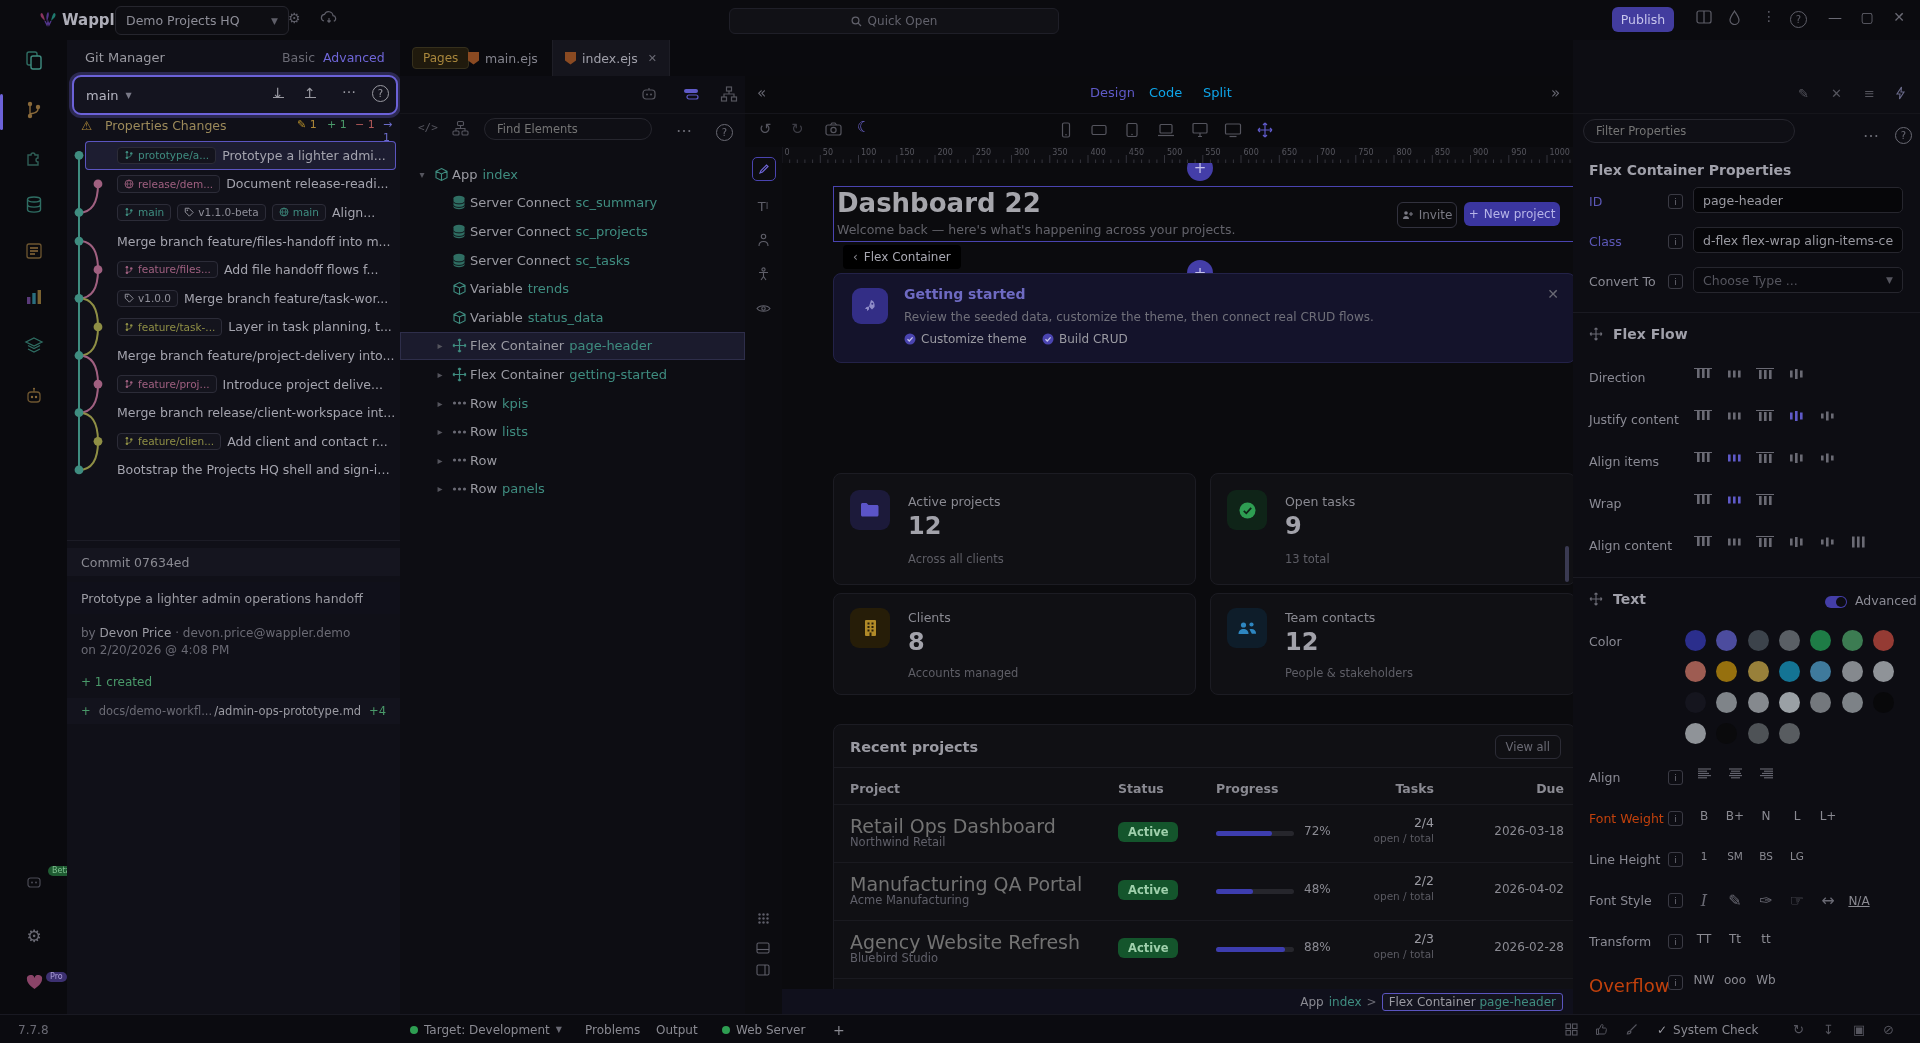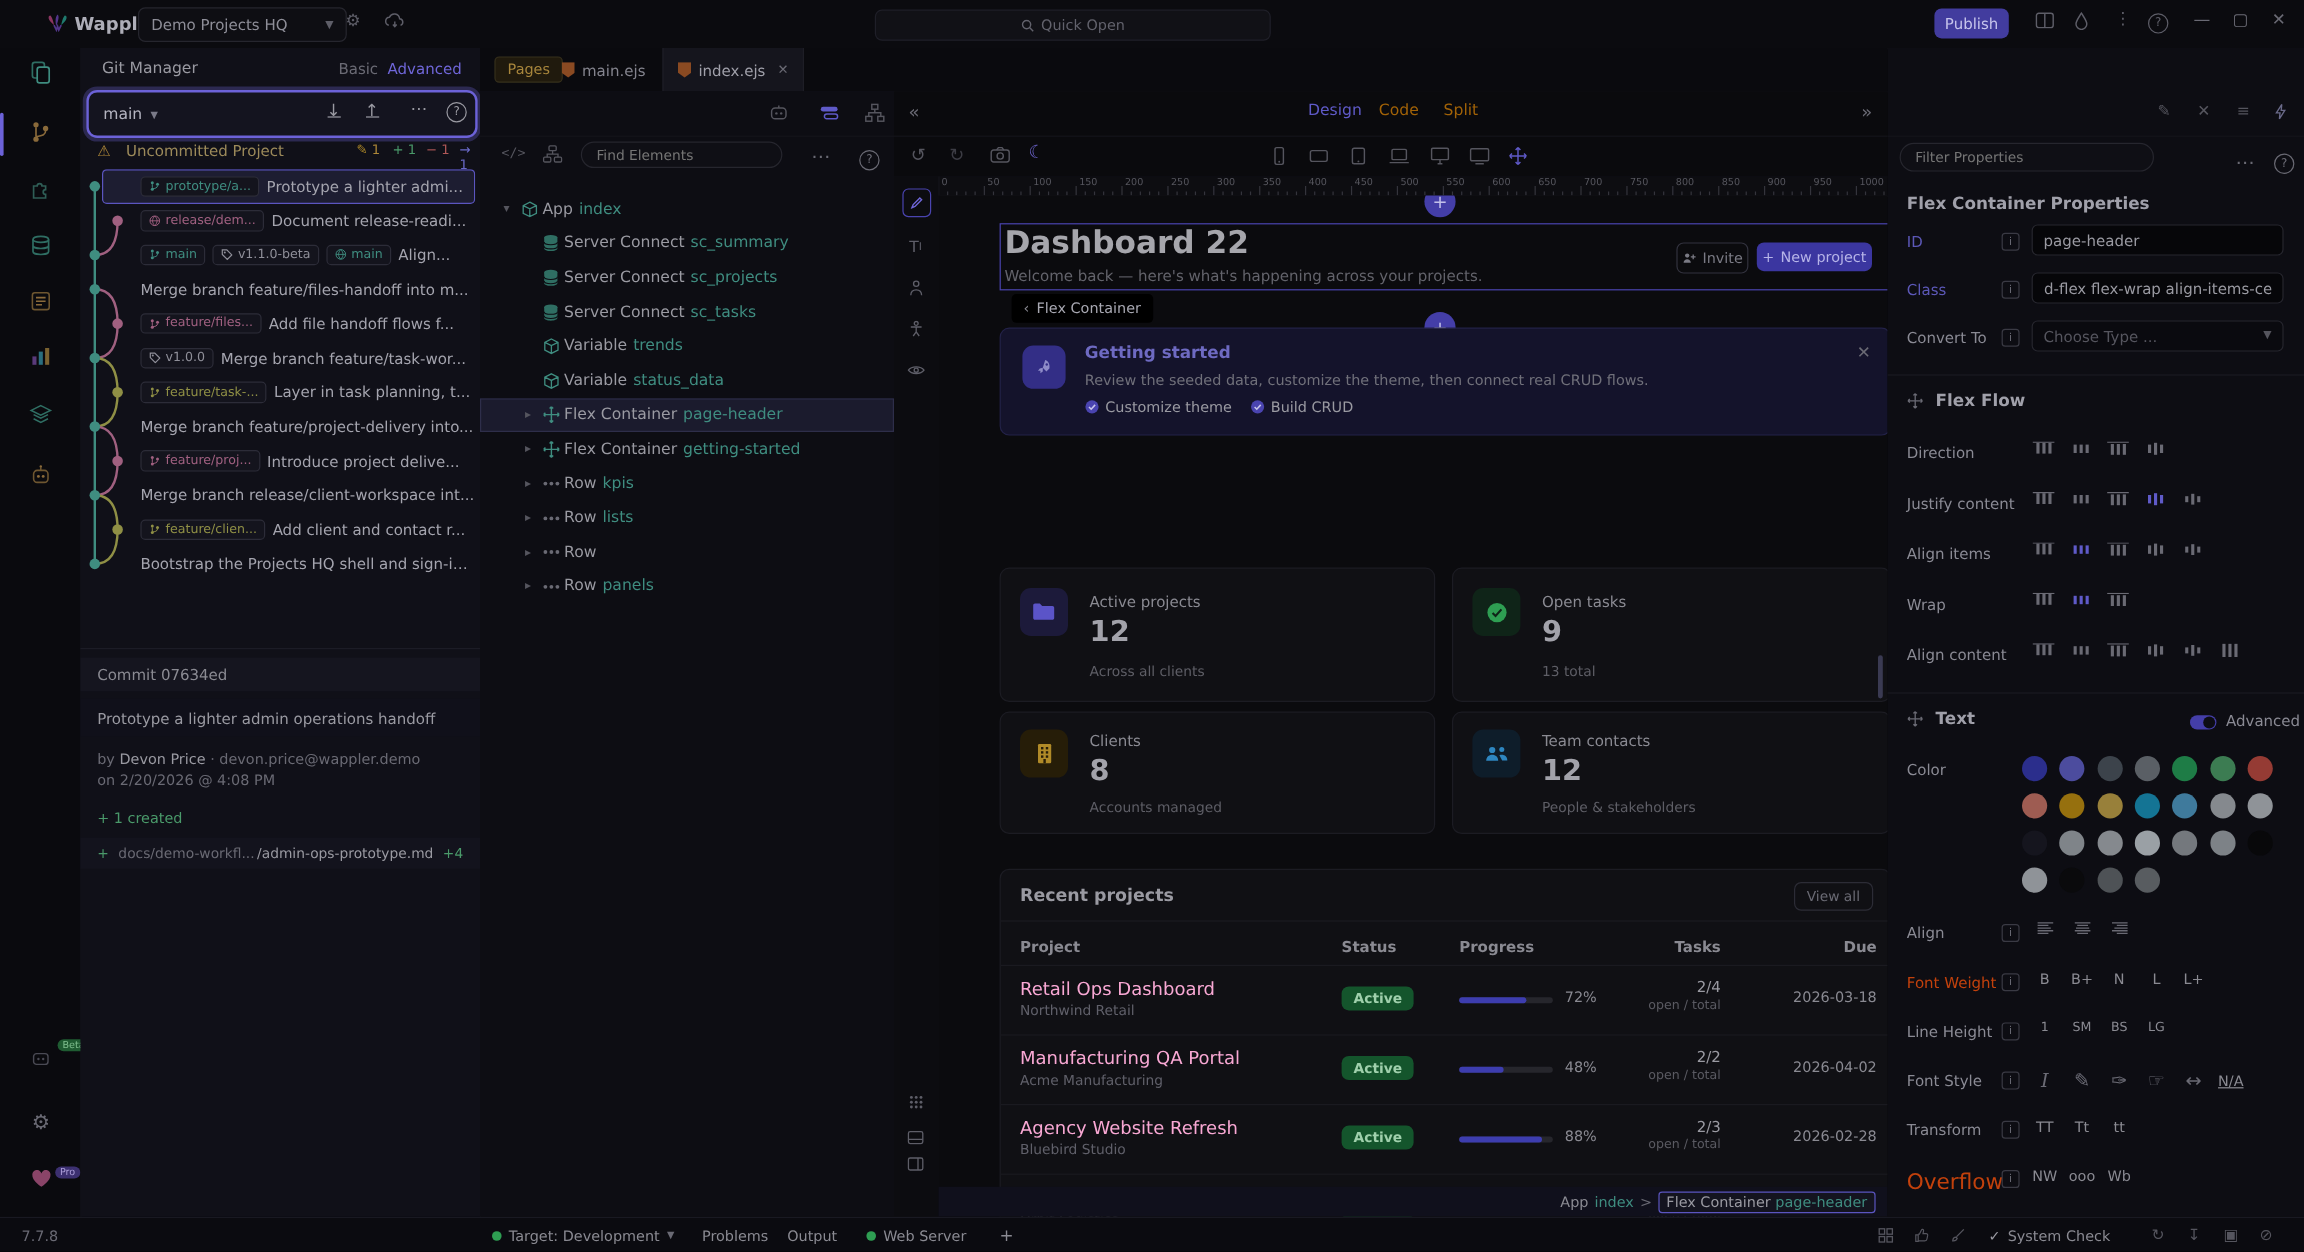--- a/index.html
+++ b/index.html
@@ -51,37 +51,37 @@
   .trow{position:absolute;left:0;right:0;height:28.6px;display:flex;align-items:center;font-size:13px;white-space:nowrap;}
   .trow.sel{background:#1b1b2d;box-shadow:inset 0 0 0 1px #2e2e4a;}
   .caret{width:16px;color:#55555e;font-size:10px;text-align:center;flex:none;}
   .ticon{width:22px;display:flex;justify-content:center;flex:none;}
   .ttype{color:#9a9aa2;margin-right:5px;}
   .tname{color:#3f8d80;}
   
   .design{position:absolute;left:745px;top:76px;width:828px;height:938px;background:#0a0a0d;}
   .dbar1{position:absolute;left:0;top:0;width:828px;height:37px;border-bottom:1px solid #15151b;}
   .dbar2{position:absolute;left:0;top:37px;width:828px;height:34px;border-bottom:1px solid #15151b;}
-  .dmode{position:absolute;top:9px;font-size:13px;color:#a16207;}
+  .dmode{position:absolute;top:9px;font-size:13px;color:#0ea5e9;}
   .dev-ic{position:absolute;top:8px;color:#55555e;}
   .ruler{position:absolute;left:37px;top:71px;width:791px;height:16px;background:#0d0d11;border-bottom:1px solid #1a1a20;}
   .ltool{position:absolute;left:0;top:71px;width:37px;height:867px;background:#0c0c10;border-right:1px solid #15151b;}
   .lt-ic{position:absolute;left:7px;width:22px;height:22px;display:flex;align-items:center;justify-content:center;color:#5e5e68;}
   .canvas{position:absolute;left:37px;top:87px;width:791px;height:851px;background:#0b0b0e;overflow:hidden;}
   .sel-outline{position:absolute;border:1px solid #4a44b0;}
   .plusdot{position:absolute;width:26px;height:26px;border-radius:50%;background:#443ea8;color:#c2c0ea;display:flex;align-items:center;justify-content:center;font-size:15px;}
   .eltag{position:absolute;background:#000;border-radius:4px;color:#a8a8b2;font-size:12px;display:flex;align-items:center;gap:6px;padding:0 10px;height:24px;}
   .gscard{position:absolute;background:#14132b;border:1px solid #232248;border-radius:8px;}
   .kpicard{position:absolute;background:#101014;border:1px solid #1c1c23;border-radius:8px;}
   .kpi-tile{position:absolute;left:16px;top:16px;width:40px;height:40px;border-radius:9px;display:flex;align-items:center;justify-content:center;}
   .recent{position:absolute;background:#101014;border:1px solid #1c1c23;border-radius:8px;}
   .rp-btn{position:absolute;border:1px solid #2c2c36;border-radius:6px;color:#6a6a74;font-size:11.5px;padding:4px 10px;}
   .colhead{position:absolute;font-size:12.5px;color:#8a8a92;font-weight:bold;}
   .prow{position:absolute;left:0;width:741px;height:58px;border-top:1px solid #1a1a20;}
-  .pname{position:absolute;left:16px;top:10px;font-size:15px;color:#f9a8d4;}
+  .pname{position:absolute;left:16px;top:10px;font-size:19px;color:#737373;}
   .pclient{position:absolute;left:16px;top:30px;font-size:11.5px;color:#60606a;}
   .badge{position:absolute;left:284px;top:17px;border-radius:6px;font-size:11.5px;padding:3px 10px;font-weight:bold;}
   .badge.active{background:#14552c;color:#9fd0ac;}
   .ptrack{position:absolute;left:382px;top:26px;width:78px;height:5px;border-radius:3px;background:#26262c;}
   .pfill{height:5px;border-radius:3px;background:#3d3daf;}
   .ppct{position:absolute;left:470px;top:19px;font-size:12px;color:#8a8a92;}
   .ptasks{position:absolute;left:520px;top:10px;width:80px;text-align:right;font-size:12.5px;color:#9a9aa2;}
   .psub{font-size:10.5px;color:#5a5a62;margin-top:2px;}
   .pdue{position:absolute;left:630px;top:19px;width:100px;text-align:right;font-size:12px;color:#8a8a92;}
   .crumbstrip{position:absolute;left:0;top:826px;width:791px;height:25px;background:#10101c;display:flex;align-items:center;justify-content:flex-end;gap:5px;font-size:12px;padding-right:10px;box-sizing:border-box;}
@@ -238,21 +238,21 @@
   <div class="branchbox">
     <span style="margin-left:12px;">main</span>
     <span style="margin-left:7px;color:#7a7a88;font-size:8px;">▼</span>
     <span class="bb-ic" style="left:198px;">↓<span style="position:absolute;left:1px;top:12px;width:11px;border-top:1.4px solid #9a9aa2;"></span></span>
     <span class="bb-ic" style="left:230px;">↑<span style="position:absolute;left:1px;top:12px;width:11px;border-top:1.4px solid #9a9aa2;"></span></span>
     <span class="bb-ic" style="left:268px;top:3px;">…</span>
     <span class="bb-ic" style="left:298px;top:7px;"><span class="qcirc">?</span></span>
   </div>
   <div class="uncommitted">
     <span style="position:absolute;left:14px;">⚠</span>
-    <span style="position:absolute;left:38px;color:#9c8a5a;">Uncommitted Project</span>
+    <span style="position:absolute;left:38px;color:#9c8a5a;">Properties Changes</span>
     <span style="position:absolute;left:222px;" class="ubadge"><span style="color:#b08a28;">✎</span> <span>1</span></span>
     <span style="position:absolute;left:252px;color:#4a9a6a;" class="ubadge">+ 1</span>
     <span style="position:absolute;left:280px;color:#b05858;" class="ubadge">− 1</span>
     <span style="position:absolute;left:308px;color:#6a6ac8;" class="ubadge">→ 1</span>
   </div>
   <div class="commits" id="commit-list">
       <div class="crow" style="top:28.6px;">
         <span class="pill" style="color:#a06080;"><svg width="10" height="10" viewBox="0 0 12 12">
             <circle cx="6" cy="6" r="4.8" fill="none" stroke="#a06080" stroke-width="1"></circle>
             <path d="M1.2 6h9.6 M6 1.2 c-3 3-3 6.6 0 9.6 M6 1.2 c3 3 3 6.6 0 9.6" fill="none" stroke="#a06080" stroke-width="0.9"></path>

